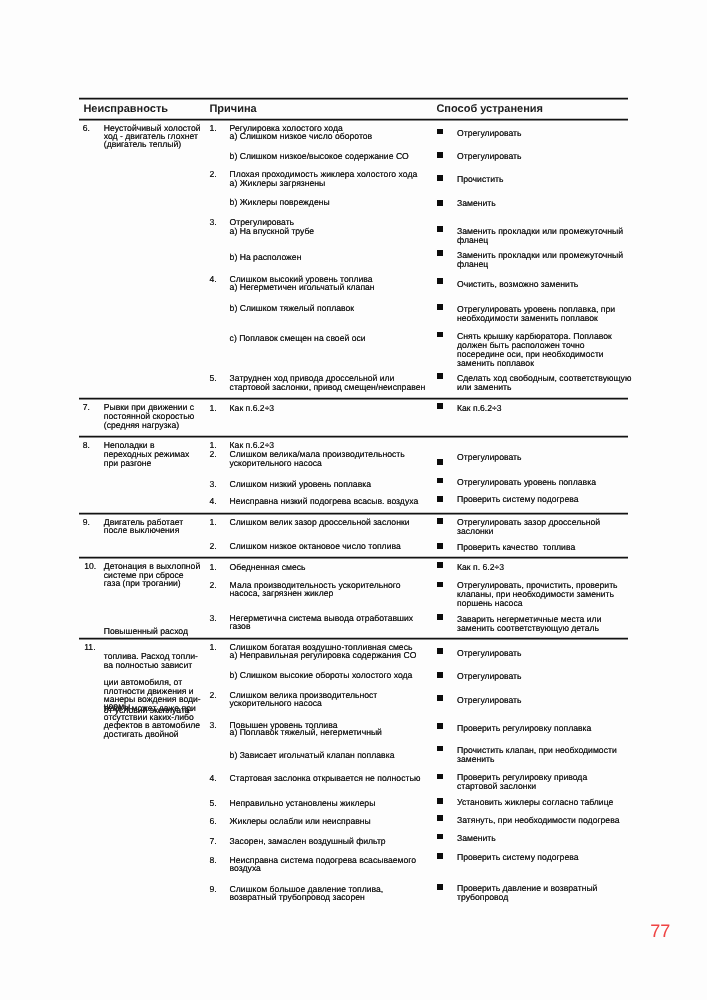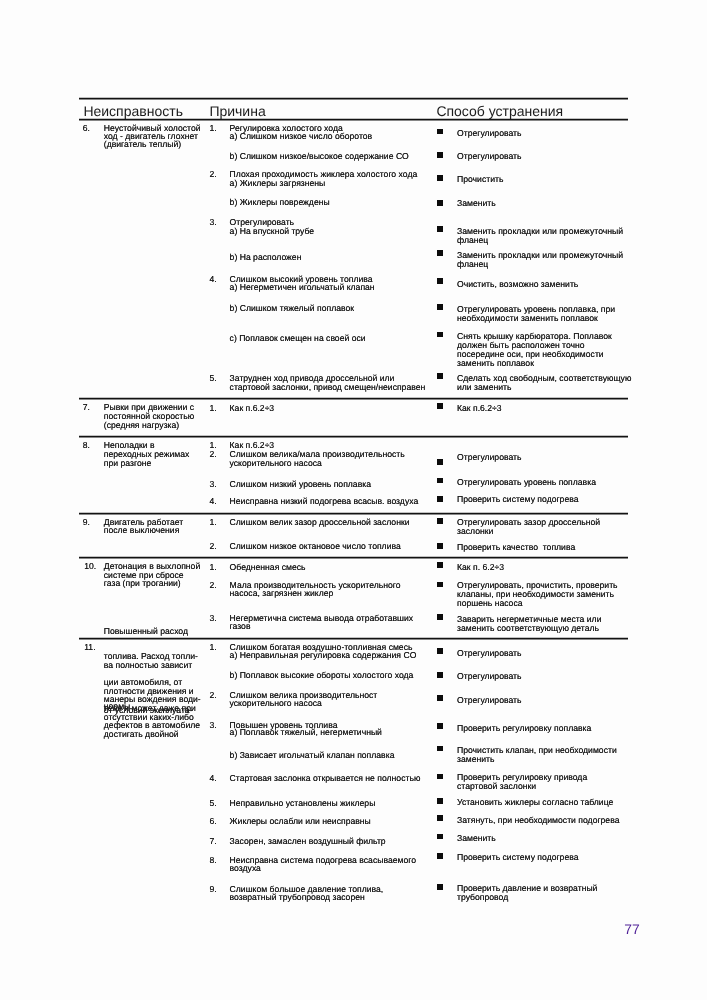--- a/index.html
+++ b/index.html
@@ -5,27 +5,27 @@
   html,body{margin:0;padding:0;}
   body{width:707px;height:1000px;background:#fdfdfd;
        font-family:"Liberation Sans",sans-serif;color:#1c1c1c;
        overflow:hidden;position:relative;
        -webkit-font-smoothing:antialiased;
        text-rendering:geometricPrecision;}
   .page{position:absolute;left:0;top:0;width:707px;height:1000px;
         transform:translateZ(0);}
   .rule{position:absolute;left:79.2px;width:549.0px;height:4px;}
   .rule svg{display:block;}
-  .hdr{position:absolute;font-weight:normal;font-size:14px;white-space:pre;}
+  .hdr{position:absolute;font-weight:bold;font-size:11px;white-space:pre;}
   .tl{position:absolute;font-size:8.65px;white-space:pre;
       text-shadow:0 0 0.4px rgba(28,28,28,0.9);}
   .num{position:absolute;font-size:8.65px;white-space:pre;
        text-shadow:0 0 0.4px rgba(28,28,28,0.9);}
   .bul{position:absolute;width:6.2px;height:5.9px;background:#0c0c0c;}
-  .pgnum{position:absolute;font-size:14px;color:#4c1d95;}
+  .pgnum{position:absolute;font-size:18px;color:#ef4444;margin-left:26px;}
 </style>
 </head>
 <body>
 
 <div class="page">
   <div class="rule" style="top:96.70px">
       <svg width="549" height="4">
         <line x1="0" y1="1.55" x2="549" y2="1.55" stroke="#131313" stroke-width="1.75"></line>
       </svg>
     </div>
@@ -193,21 +193,21 @@
     <div class="tl" style="left:103.8px;top:685.62px">плотности движения и</div>
     <div class="tl" style="left:103.8px;top:694.30px">манеры вождения води-</div>
     <div class="tl" style="left:103.8px;top:702.98px">теля и может даже при</div>
     <div class="tl" style="left:103.8px;top:711.66px">отсутствии каких-либо</div>
     <div class="tl" style="left:103.8px;top:720.34px">дефектов в автомобиле</div>
     <div class="tl" style="left:103.8px;top:729.02px">достигать двойной</div>
     <div class="tl" style="left:103.8px;top:701px">нормы</div>
     <div class="num" style="left:209.4px;top:642.02px">1.</div>
     <div class="tl" style="left:229.6px;top:642.02px">Слишком богатая воздушно-топливная смесь</div>
     <div class="tl" style="left:229.6px;top:649.82px">a) Неправильная регулировка содержания CO</div>
-    <div class="tl" style="left:229.6px;top:669.92px">b) Поплавок высокие обороты холостого хода</div>
+    <div class="tl" style="left:229.6px;top:669.92px">b) Слишком высокие обороты холостого хода</div>
     <div class="num" style="left:209.4px;top:690.42px">2.</div>
     <div class="tl" style="left:229.6px;top:690.42px">Слишком велика производительност</div>
     <div class="tl" style="left:229.6px;top:698.22px">ускорительного насоса</div>
     <div class="num" style="left:209.4px;top:719.52px">3.</div>
     <div class="tl" style="left:229.6px;top:719.52px">Повышен уровень топлива</div>
     <div class="tl" style="left:229.6px;top:727.32px">a) Поплавок тяжелый, негерметичный</div>
     <div class="tl" style="left:229.6px;top:749.92px">b) Зависает игольчатый клапан поплавка</div>
     <div class="num" style="left:209.4px;top:773.12px">4.</div>
     <div class="tl" style="left:229.6px;top:773.12px">Стартовая заслонка открывается не полностью</div>
     <div class="num" style="left:209.4px;top:797.82px">5.</div>

